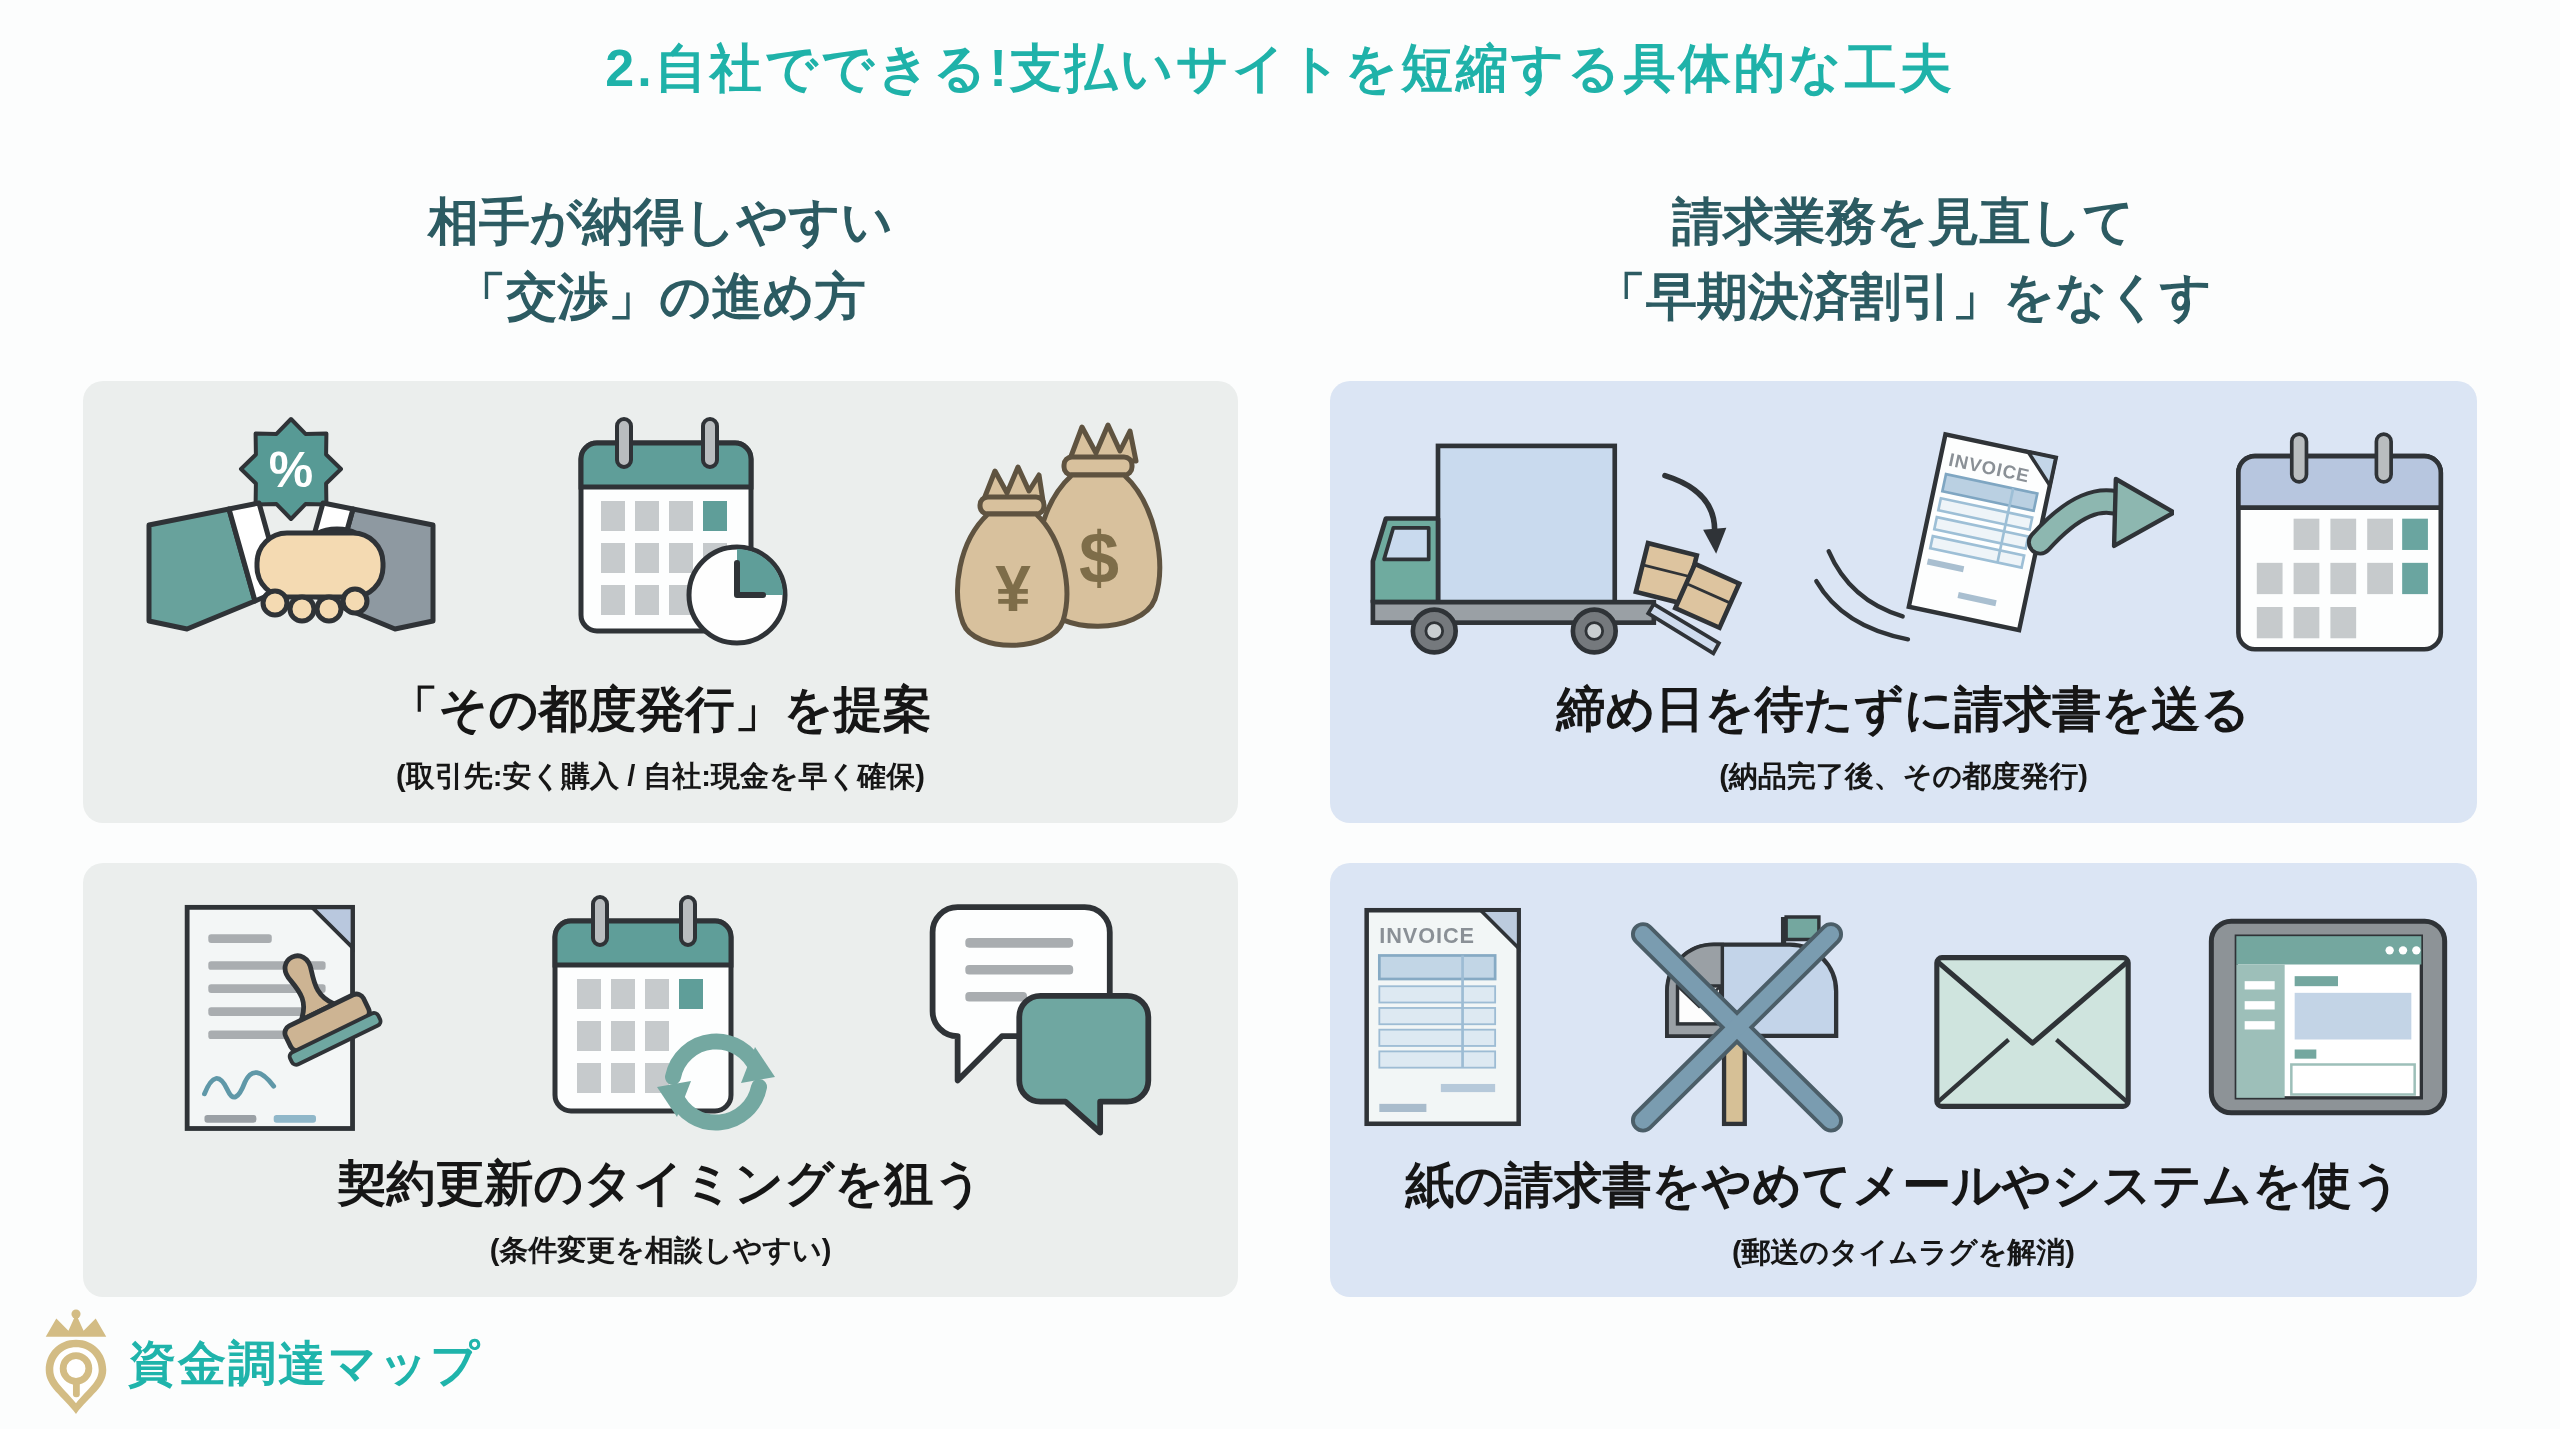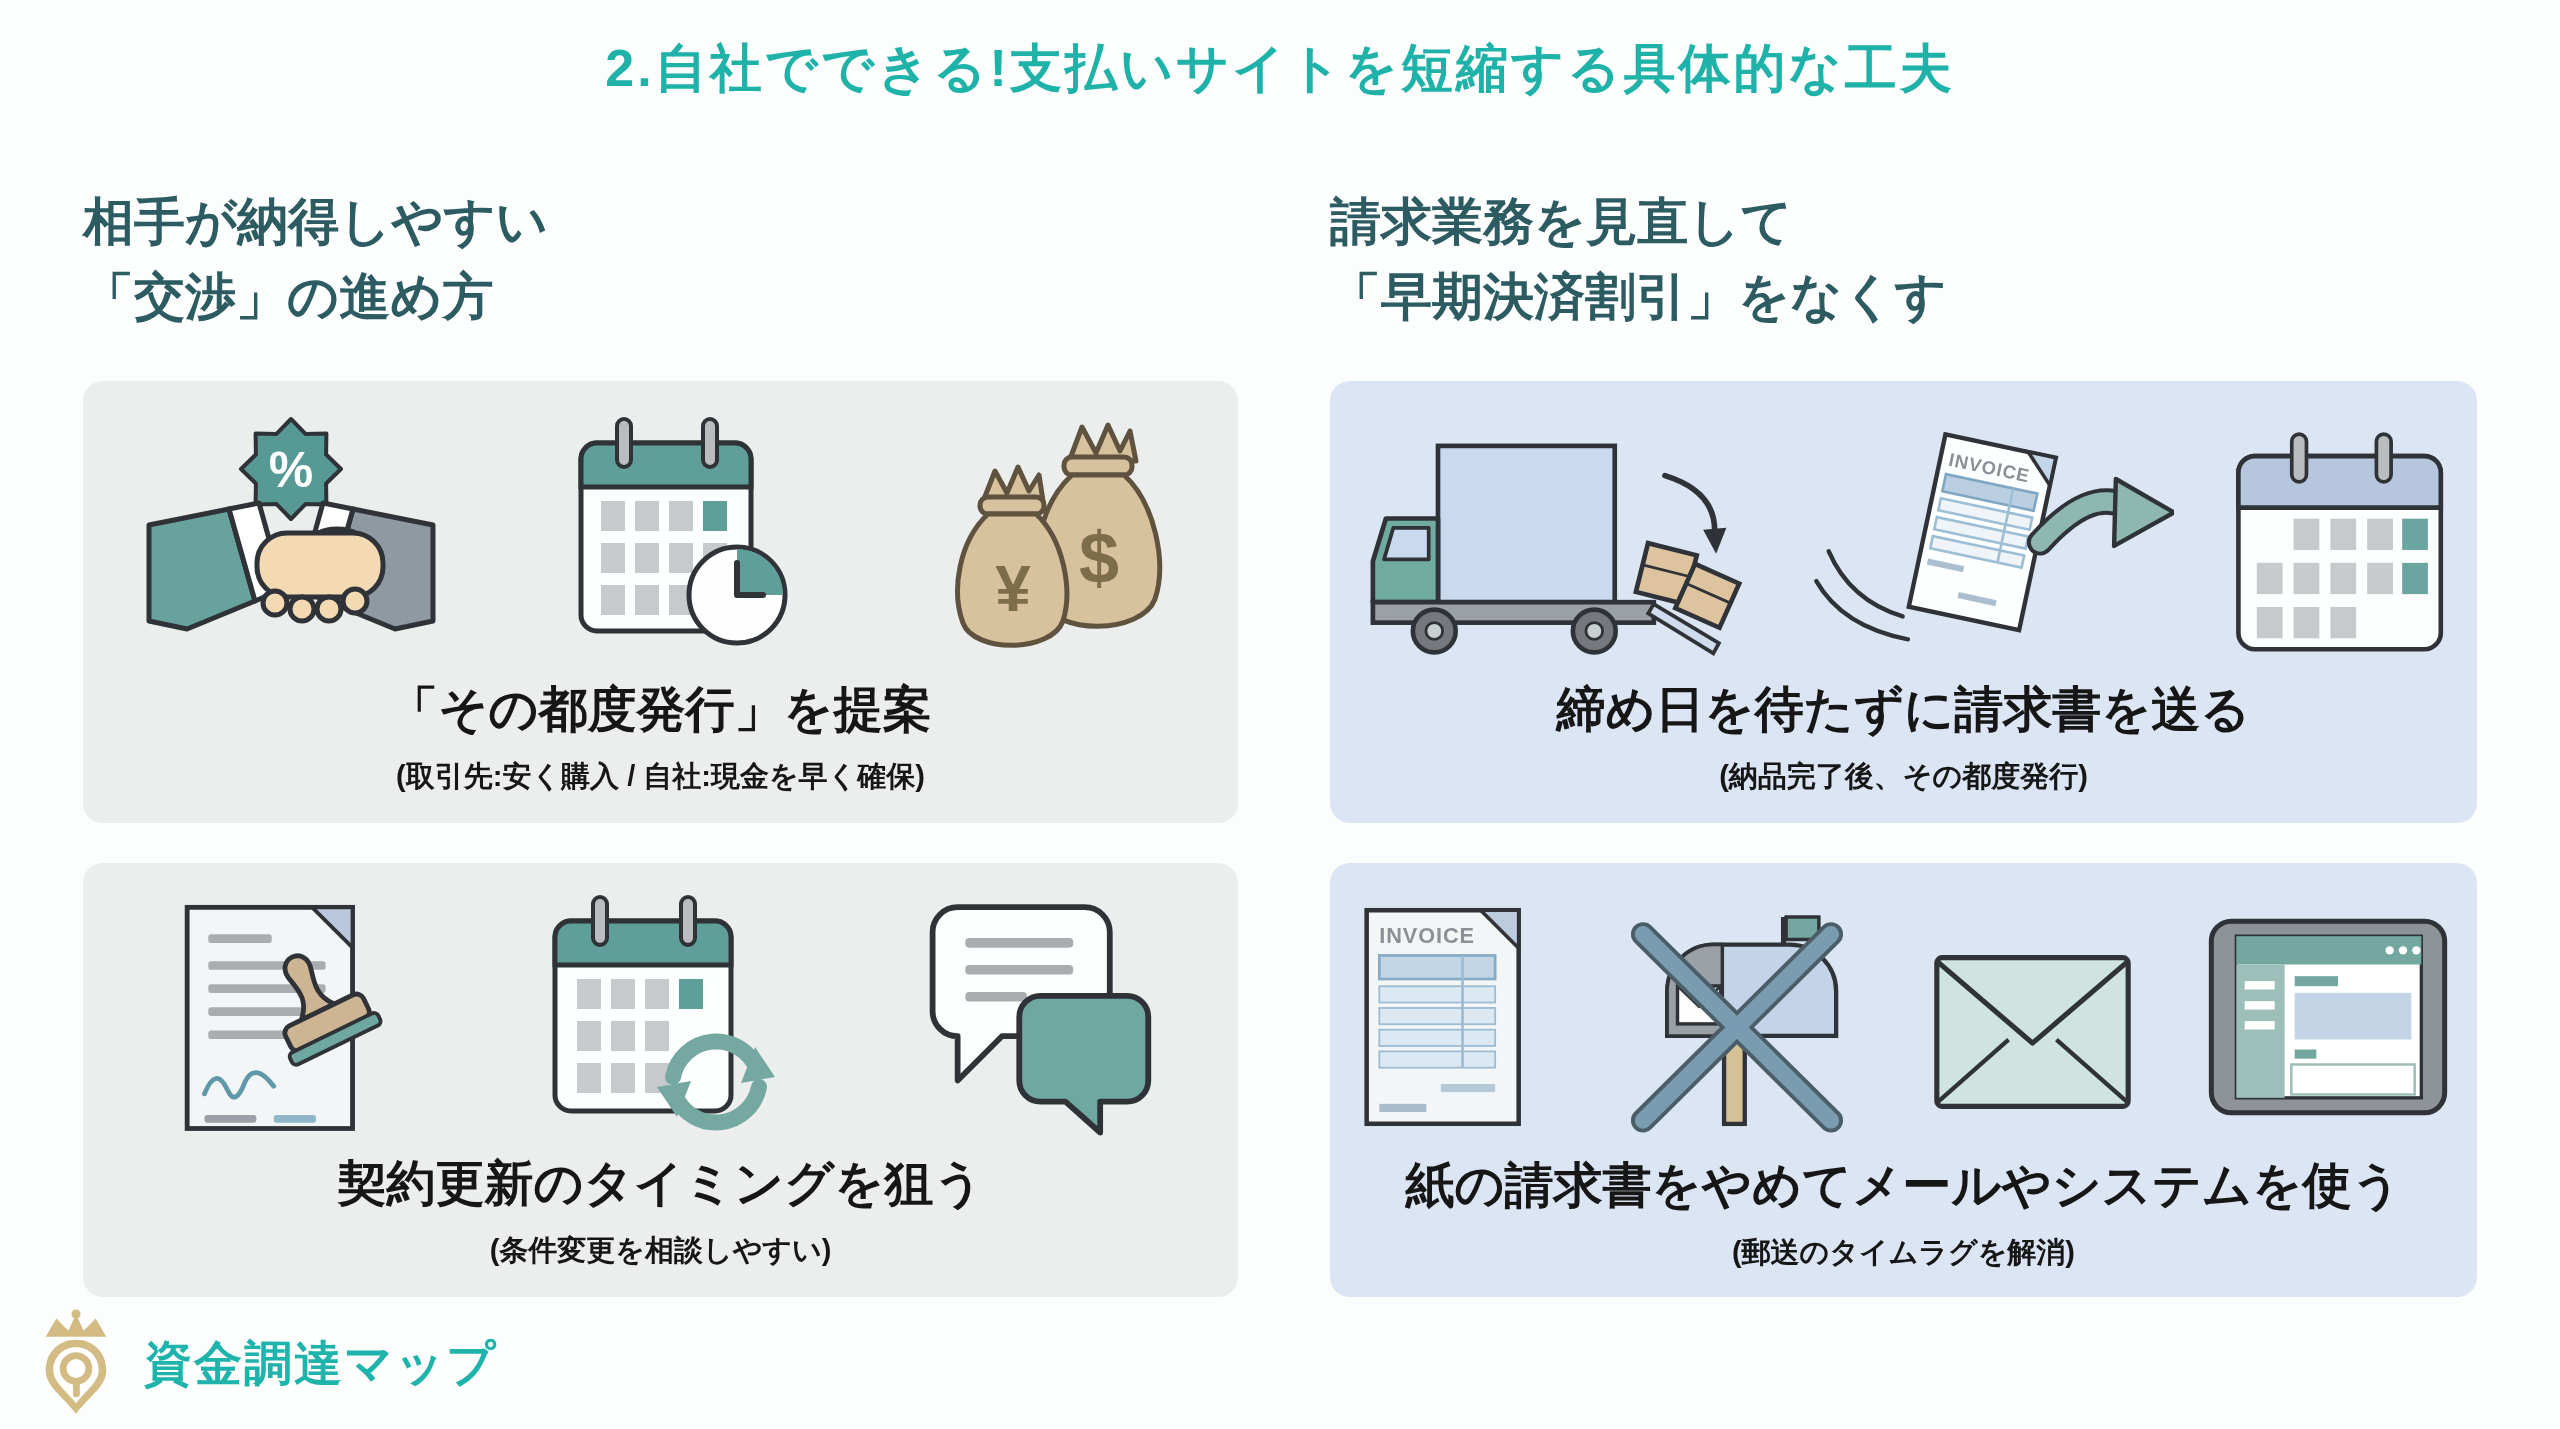--- a/index.html
+++ b/index.html
@@ -8,21 +8,21 @@
     background:#fcfdfd;
     font-family:"Liberation Sans","DejaVu Sans",sans-serif;
     color:#161616;
   }
   .title{
     position:absolute;top:34px;left:0;width:2560px;margin:0;
     text-align:center;font-size:52px;font-weight:800;letter-spacing:3px;
     color:#1fb2a9;
   }
   .col-header{
-    position:absolute;top:184px;text-align:left;
+    position:absolute;top:184px;text-align:center;
     font-size:51px;font-weight:800;line-height:1.48;color:#2c5b62;
   }
   .col-header.left{left:83px;width:1155px;}
   .col-header.right{left:1330px;width:1147px;}
   .card{
     position:absolute;border-radius:20px;
     display:flex;flex-direction:column;align-items:center;
   }
   .card.gray{background:#ebeeed;}
   .card.blue{background:#dbe5f4;}
@@ -33,21 +33,21 @@
   .icons{
     flex:1;display:flex;align-items:center;justify-content:center;
     width:100%;padding-top:14px;box-sizing:border-box;
   }
   .c1 .icons{gap:110px;} .c2 .icons{gap:46px;}
   .c3 .icons{gap:115px;} .c4 .icons{gap:68px;}
   .card-title{font-size:49px;font-weight:800;line-height:1.15;}
   .card-sub{font-size:29px;font-weight:700;margin-top:24px;margin-bottom:30px;line-height:1.1;}
   .logo{
     position:absolute;left:24px;top:1308px;height:112px;
-    display:flex;align-items:center;gap:16px;
+    display:flex;align-items:center;
   }
   .logo-text{font-size:48px;font-weight:700;color:#1fb4ab;letter-spacing:2px;}
   svg{display:block;}
   svg text{font-family:"Liberation Sans","DejaVu Sans",sans-serif;}
 </style>
 </head>
 <body>
 
 <div class="slide">
 

